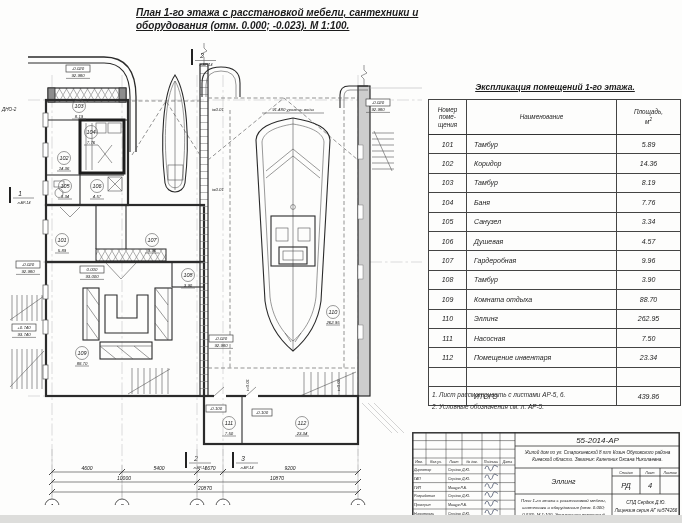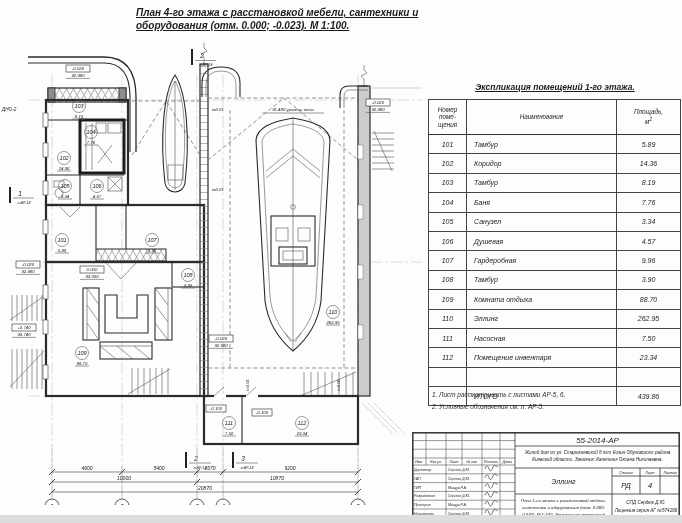--- a/index.html
+++ b/index.html
@@ -44,21 +44,21 @@
   .ebox{stroke:#444;stroke-width:.7;fill:#fff}
   .tb{stroke:#333;stroke-width:.8;fill:none}
   .tbt{stroke:#333;stroke-width:1.5;fill:none}
 </style>
 </head>
 <body>
 
 <div id="sheet">
 
   <div id="sheet-title">
-    <span>План 4-го этажа с расстановкой мебели, сантехники и</span><br>
+    <span>План 1-го этажа с расстановкой мебели, сантехники и</span><br>
     <span>оборудования  (отм. 0.000; -0.023). М 1:100.</span>
   </div>
 
   <svg style="position:absolute;left:0;top:35px" width="430" height="470" viewBox="0 0 430 470">
     <defs>
       <pattern id="xh" width="7" height="12" patternUnits="userSpaceOnUse">
         <path d="M0,0 L7,12 M7,0 L0,12" stroke="#777" stroke-width="0.6"></path>
       </pattern>
       <pattern id="lad" width="6" height="7" patternUnits="userSpaceOnUse">
         <path d="M0,3.5 H6" stroke="#8a8a8a" stroke-width="0.6"></path>

